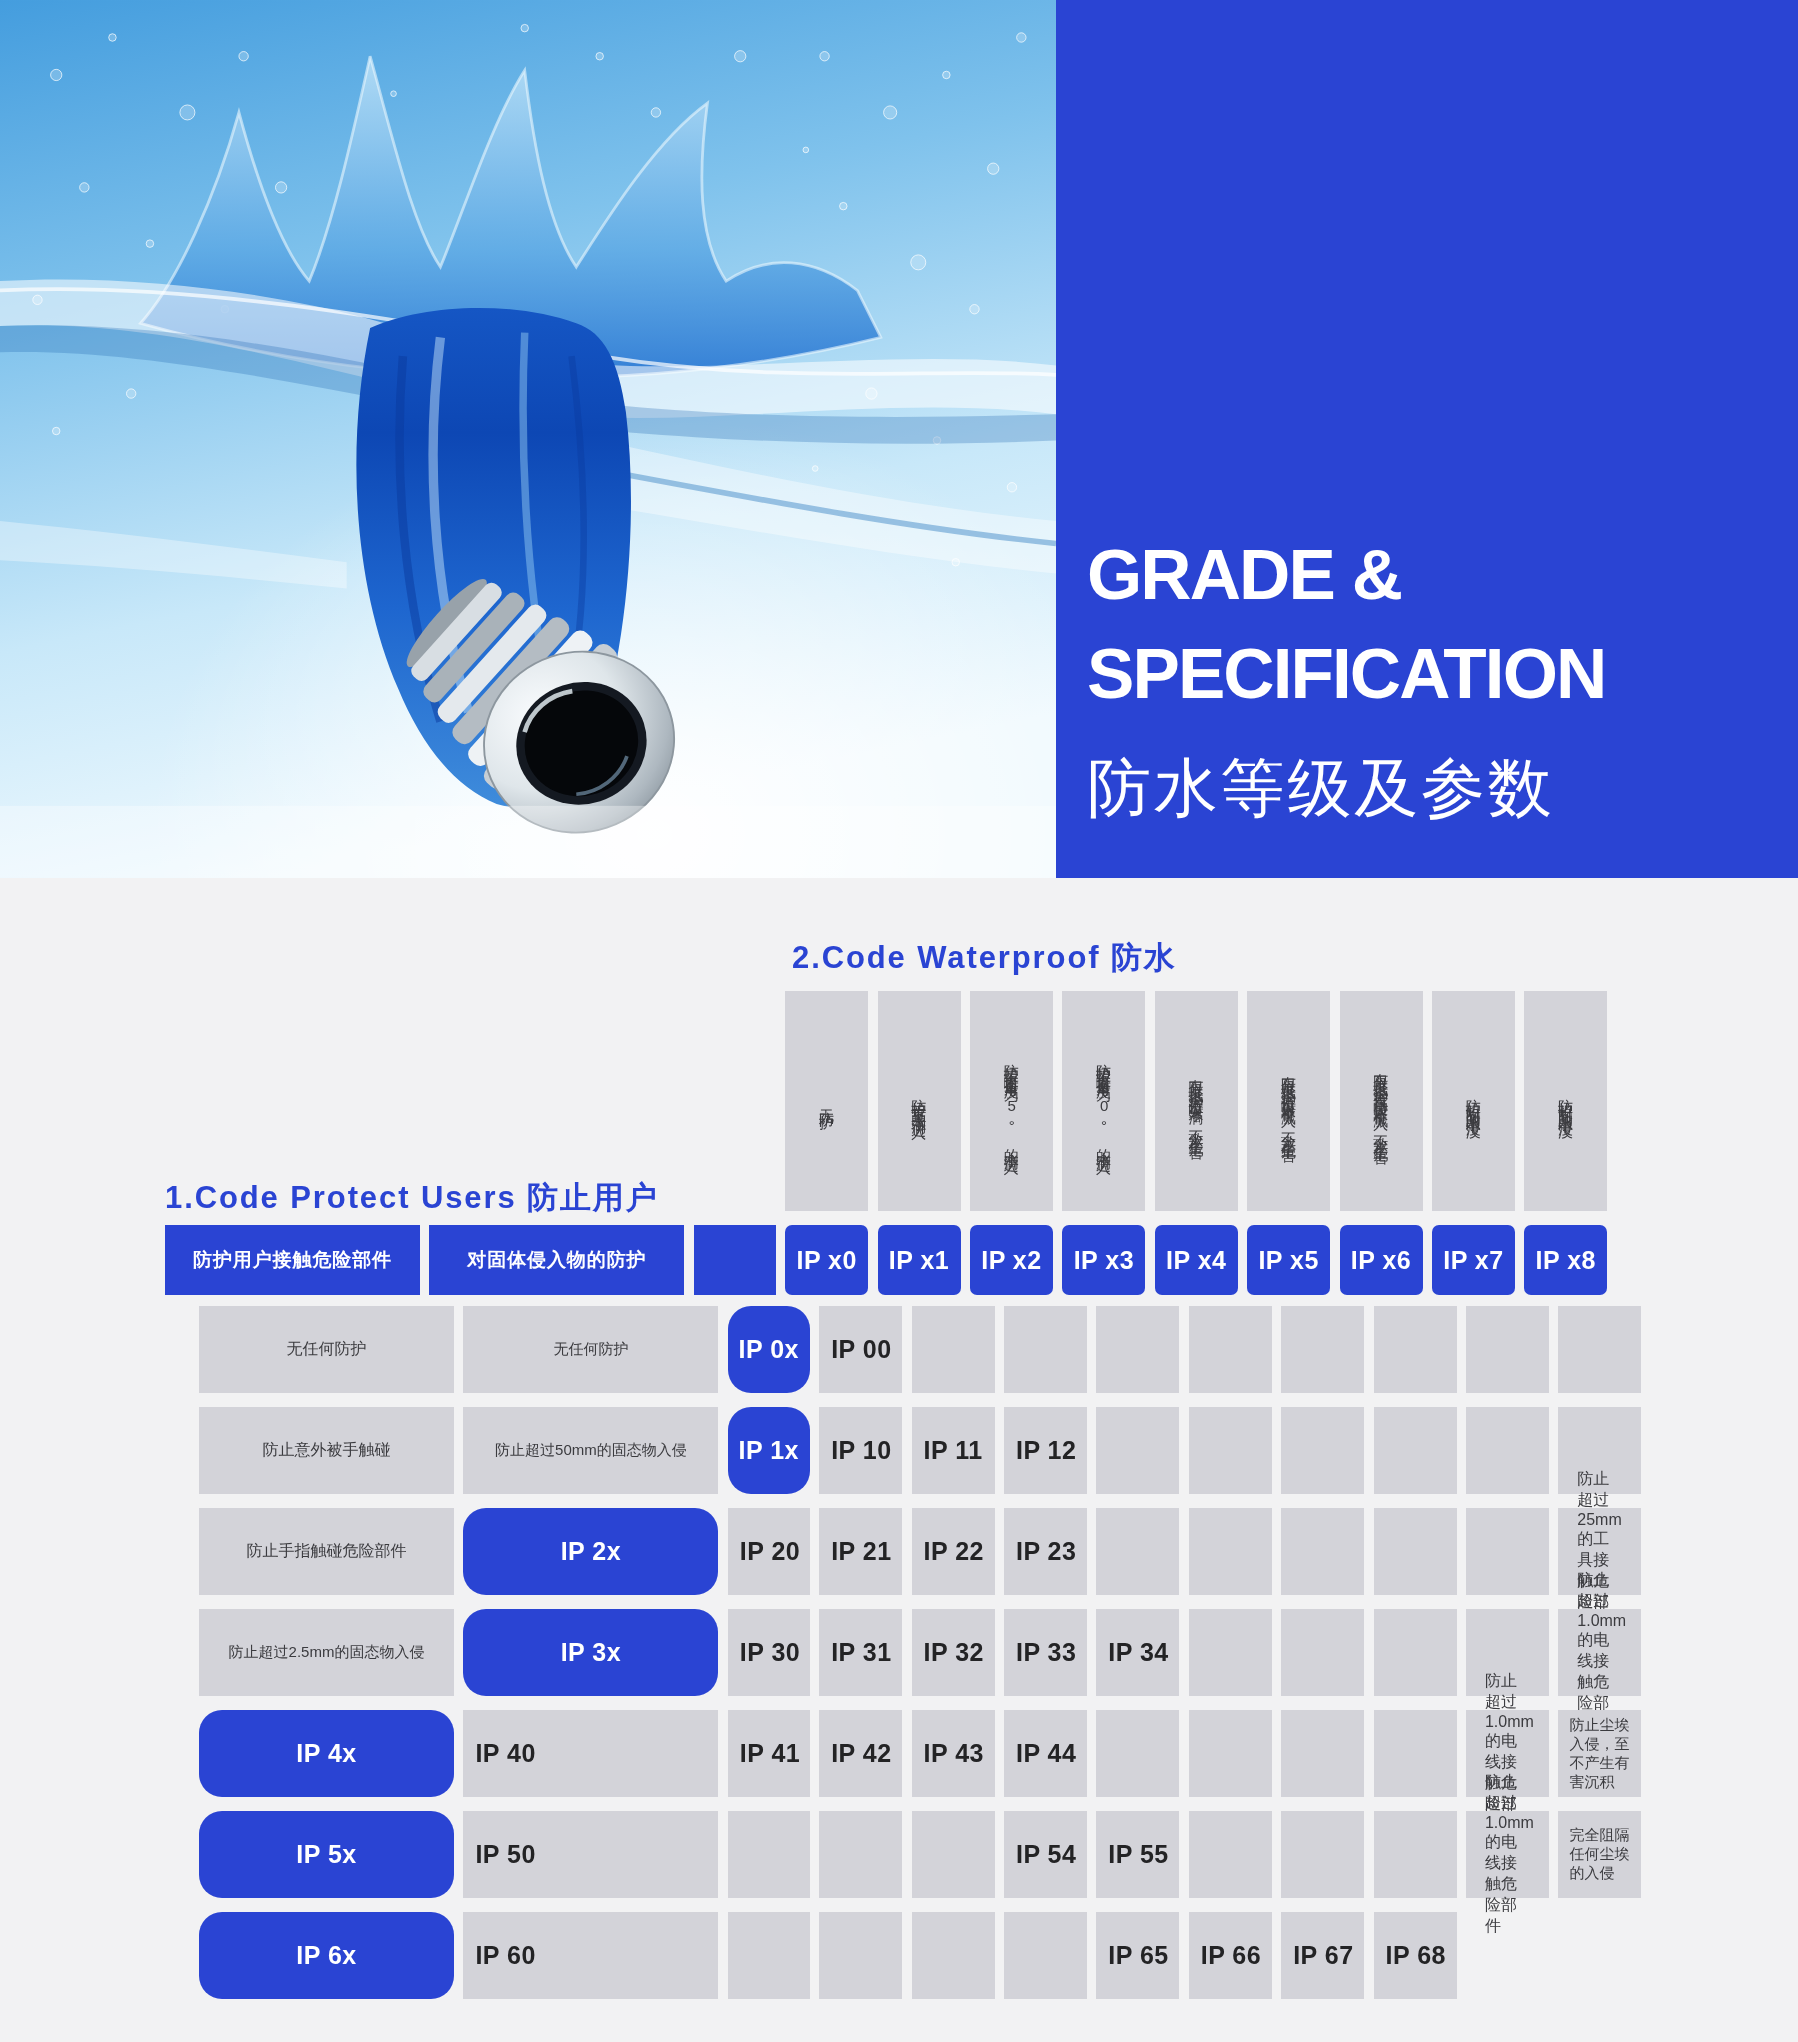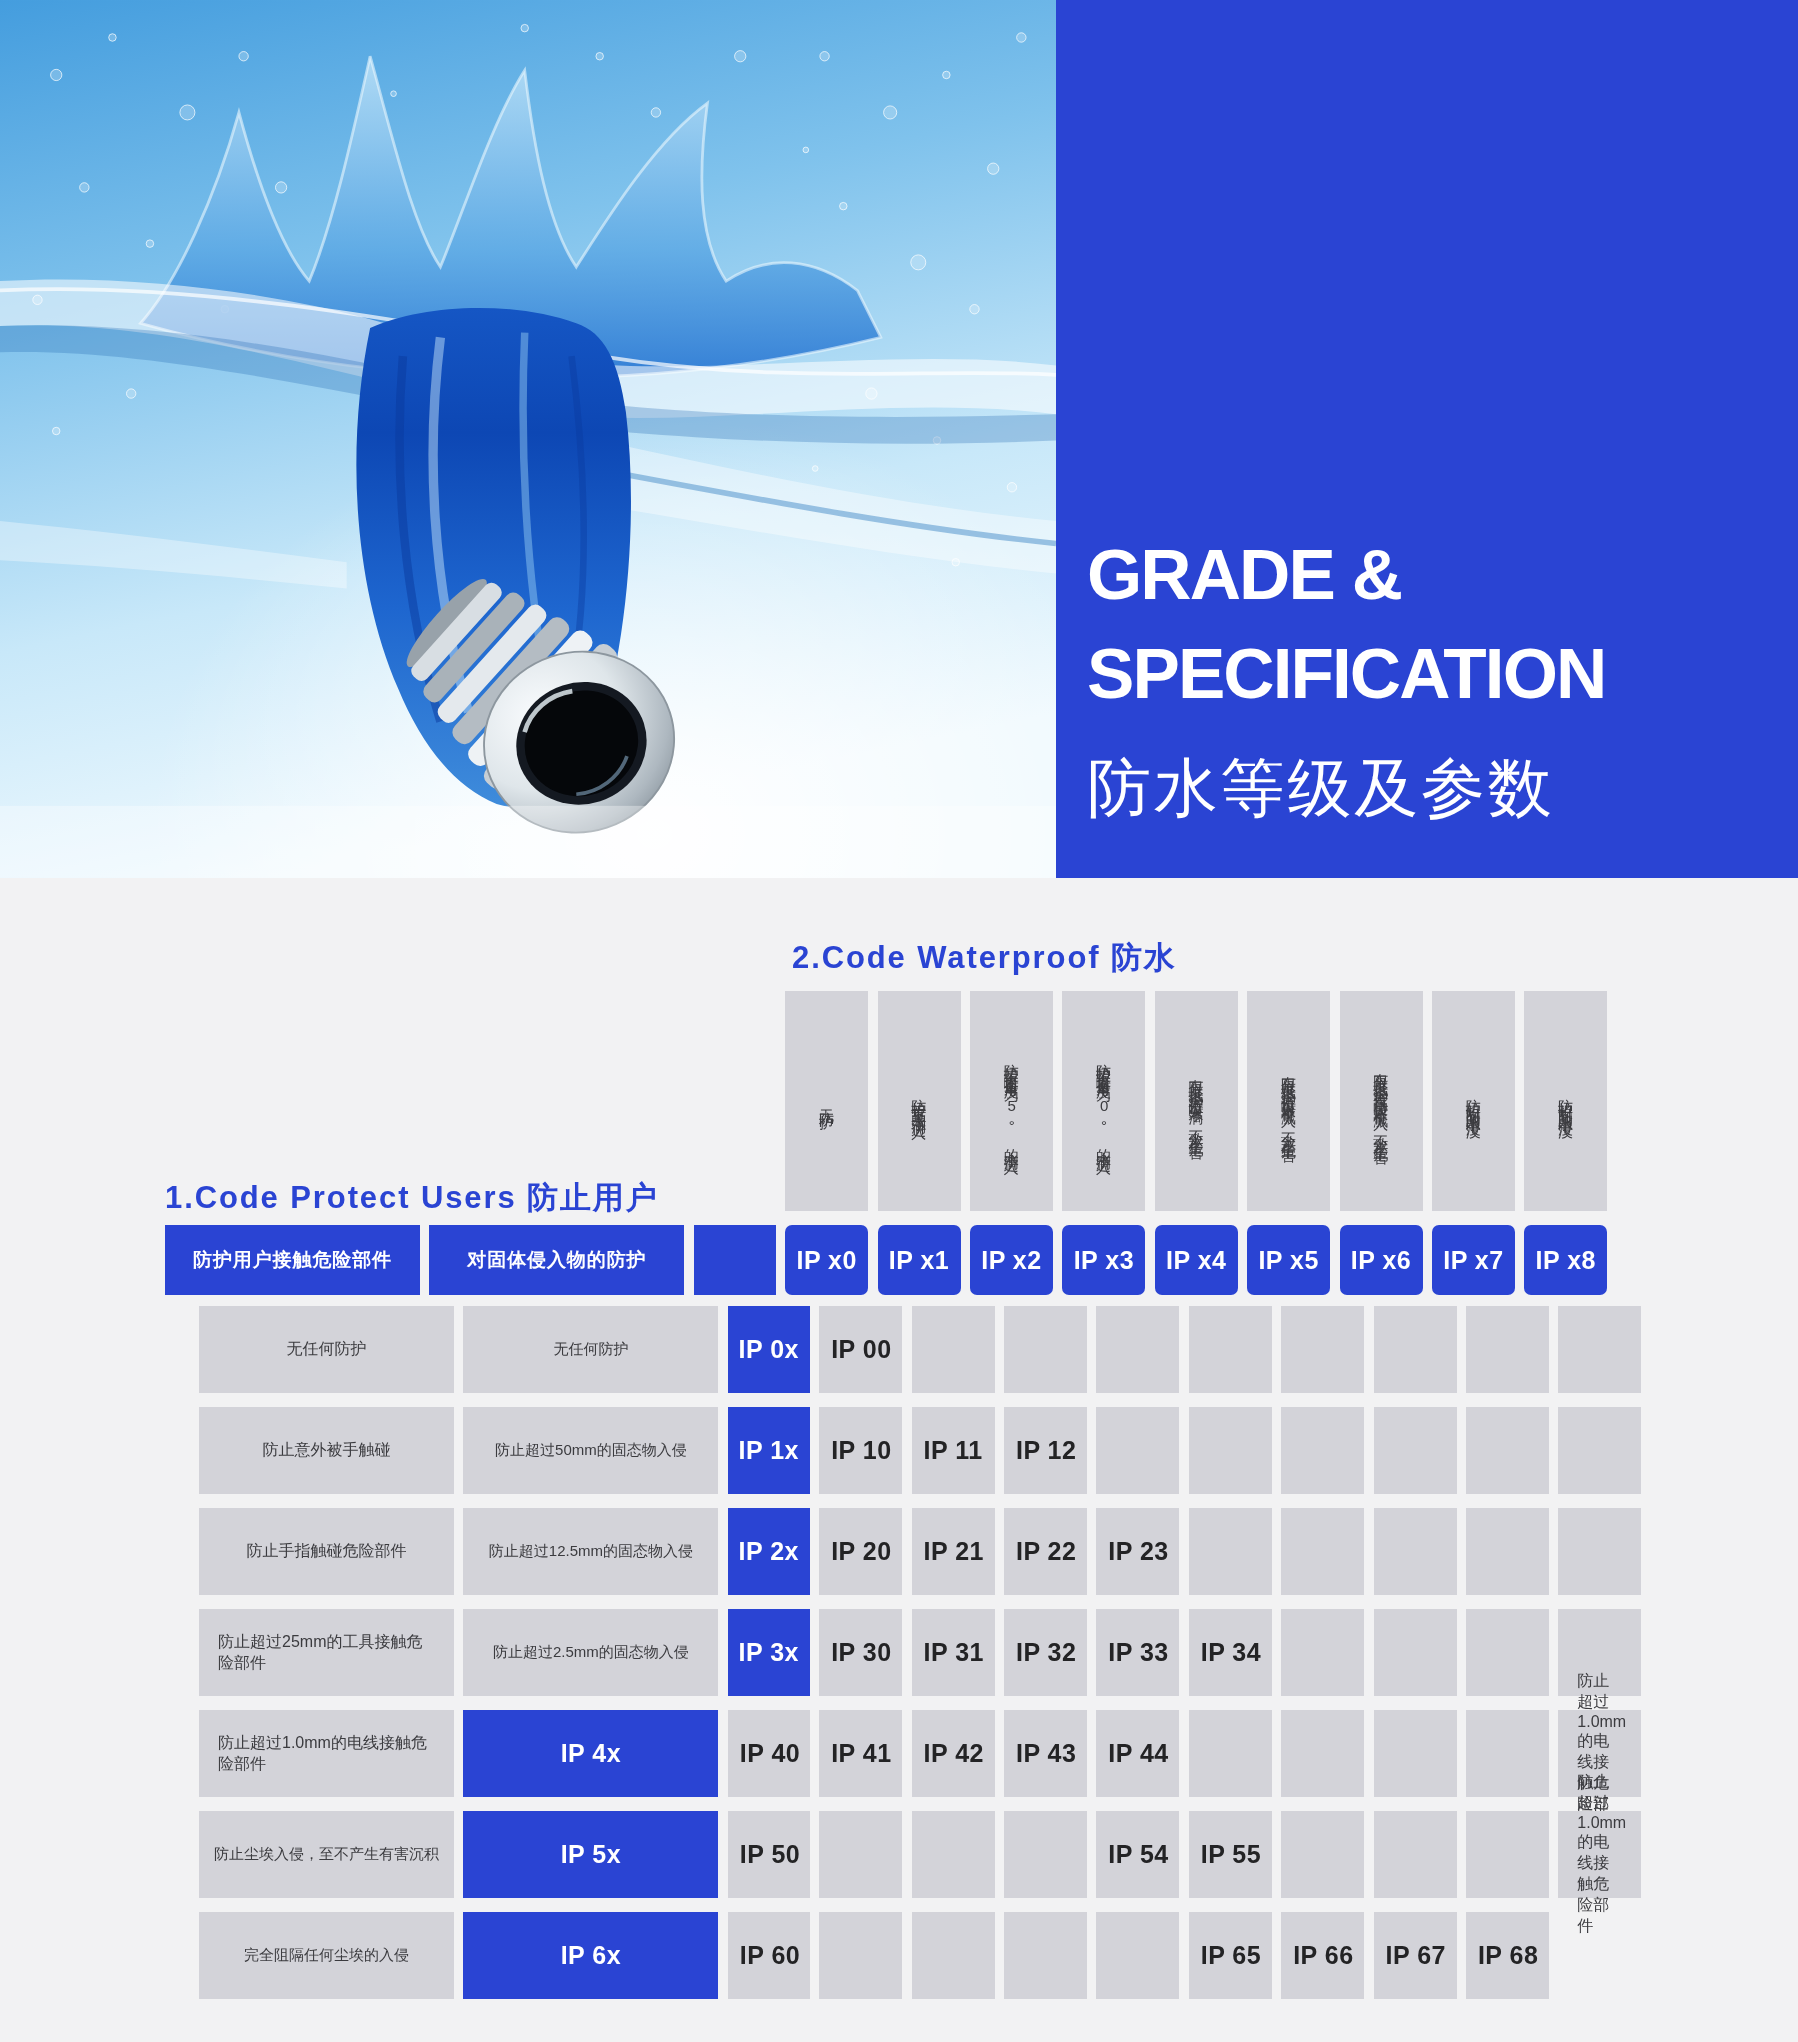--- a/index.html
+++ b/index.html
@@ -36,21 +36,21 @@
   .hcell { background:#2a44d3; color:#ffffff; display:flex; align-items:center;
            justify-content:center; font-weight:700; box-sizing:border-box; }
   .hcell.cn { font-size:19px; letter-spacing:0.9px; }
   .hcell.ip { font-size:25px; letter-spacing:0.5px;border-radius:7px; }
   
   .cell { background:#d3d3d9; display:flex; align-items:center; justify-content:center;
           color:#3b3b3f; box-sizing:border-box; }
   .cell.c1 { font-size:16px; padding:0 19px; }
   .cell.c2 { font-size:15px; padding:0 11.2px; }
   .cell.c1 span, .cell.c2 span { display:inline-block; max-width:100%; text-align:left; }
-  .cell.code  { background:#2a44d3; color:#ffffff; font-weight:700; font-size:25px; letter-spacing:0.5px; }
+  .cell.code  { background:#2a44d3; color:#ffffff; font-weight:700; font-size:25px; letter-spacing:0.5px;border-radius:23px; }
   .cell.ipval { justify-content:flex-start; padding-left:12px; font-weight:700;
                 font-size:25px; color:#232325; letter-spacing:0.5px; }
 </style>
 </head>
 <body>
 
 <div class="hero">
   <div class="photo">
     <svg width="1056" height="878" viewBox="0 0 1127 937">
       <defs>
@@ -285,23 +285,20 @@
     </div>
     <div class="cell ipval"></div>
     <div class="cell ipval"></div>
     <div class="cell ipval"></div>
     <div class="cell ipval"></div>
     <div class="cell ipval"></div>
     <div class="cell ipval"></div>
     <div class="cell c1">
       <span>防止手指触碰危险部件</span>
     </div>
-    <div class="cell c2">
-      <span>防止超过12.5mm的固态物入侵</span>
-    </div>
     <div class="cell code">
       <span>IP 2x</span>
     </div>
     <div class="cell ipval">
       <span>IP 20</span>
     </div>
     <div class="cell ipval">
       <span>IP 21</span>
     </div>
     <div class="cell ipval">

